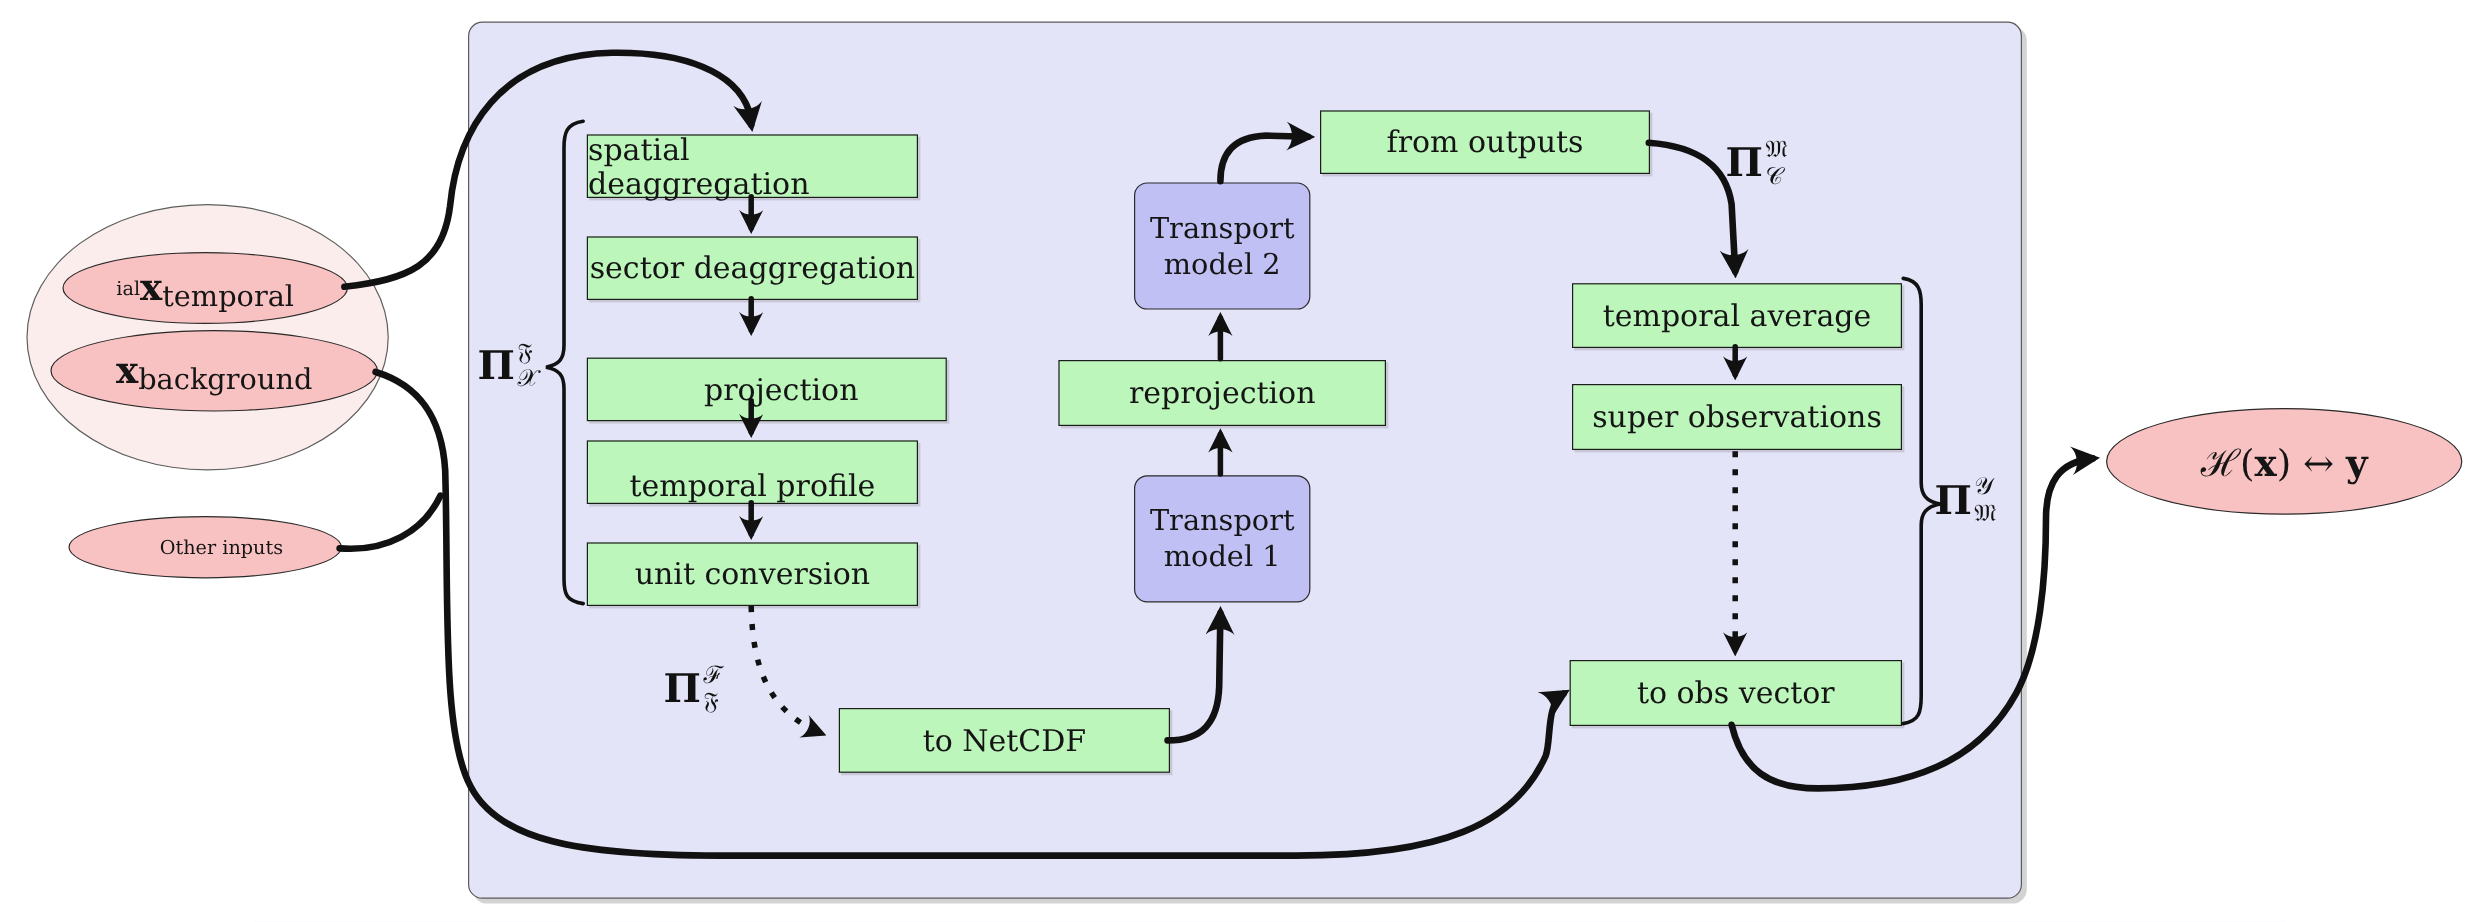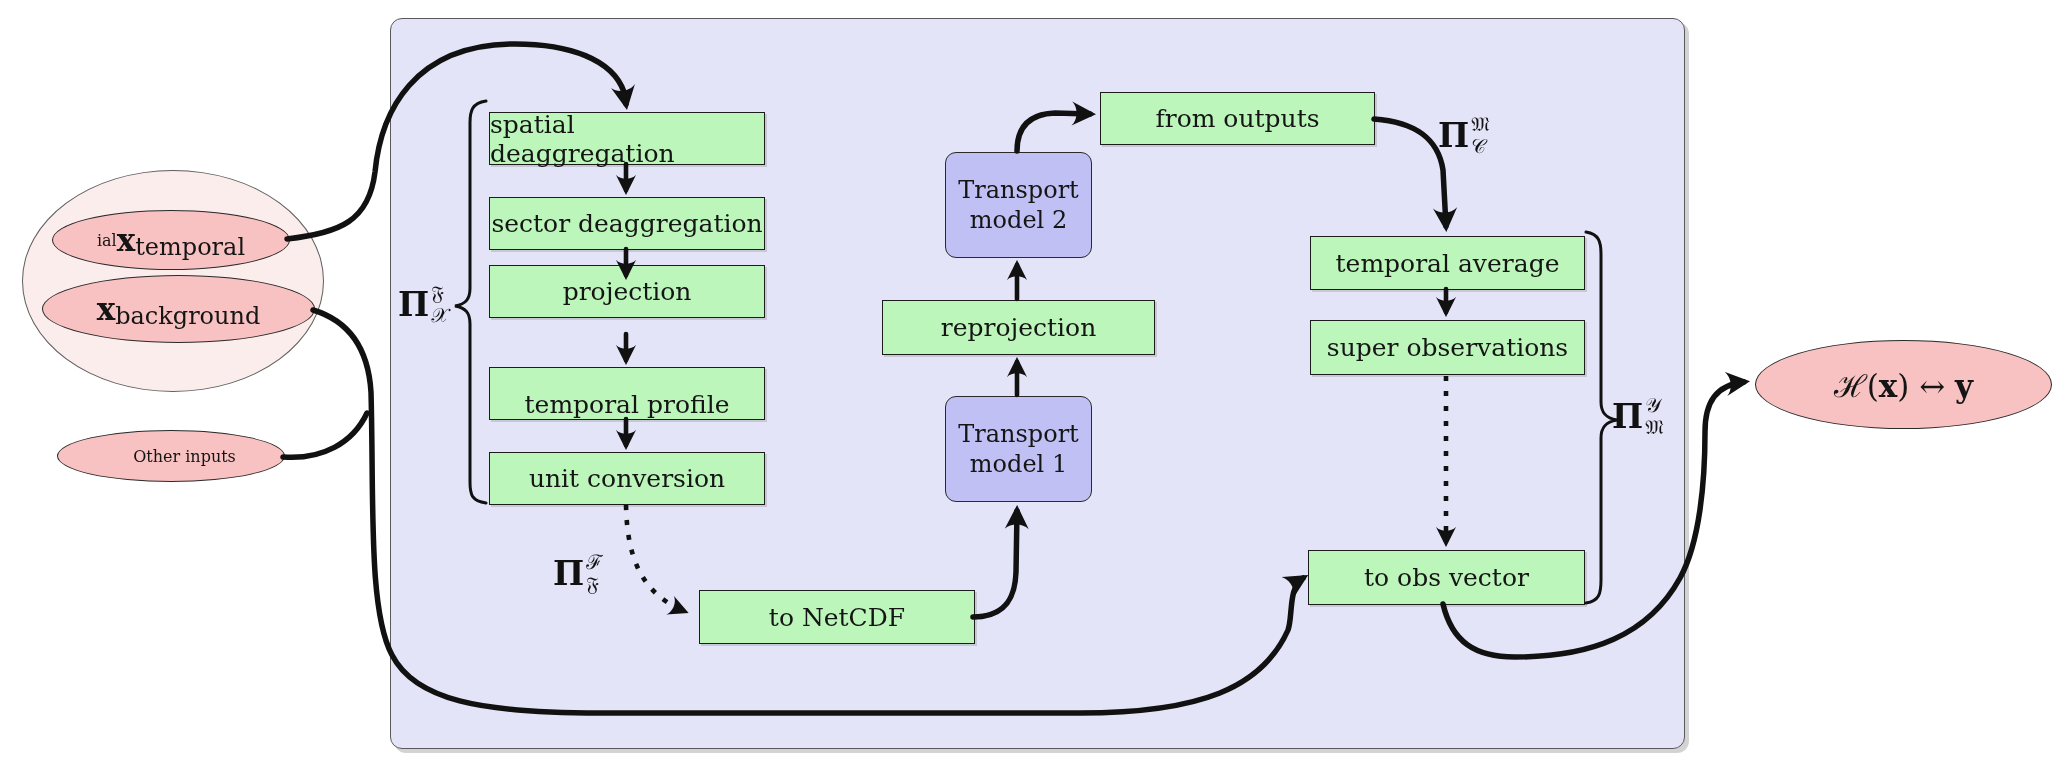--- a/index.html
+++ b/index.html
@@ -72,21 +72,21 @@
   <div class="ell ell-pink node" style="left:57px; top:430px; width:226px; height:50px;">
     <span class="plain-ell-label">Other inputs</span>
   </div>
 
   <div class="gbox node" style="left:489px; top:112px; width:274px; height:51px;">
     <span>spatial deaggregation</span>
   </div>
   <div class="gbox node" style="left:489px; top:197px; width:274px; height:51px;">
     <span>sector deaggregation</span>
   </div>
-  <div class="gbox node" style="left:489px; top:265px; width:274px; height:51px;">
+  <div class="gbox node" style="left:489px; top:298px; width:274px; height:51px;padding-left:24px;">
     <span>projection</span>
   </div>
   <div class="gbox node" style="left:489px; top:367px; width:274px; height:51px;align-items:flex-end;">
     <span>temporal profile</span>
   </div>
   <div class="gbox node" style="left:489px; top:452px; width:274px; height:51px;">
     <span>unit conversion</span>
   </div>
 
   <div class="gbox node" style="left:699px; top:590px; width:274px; height:52px;">

